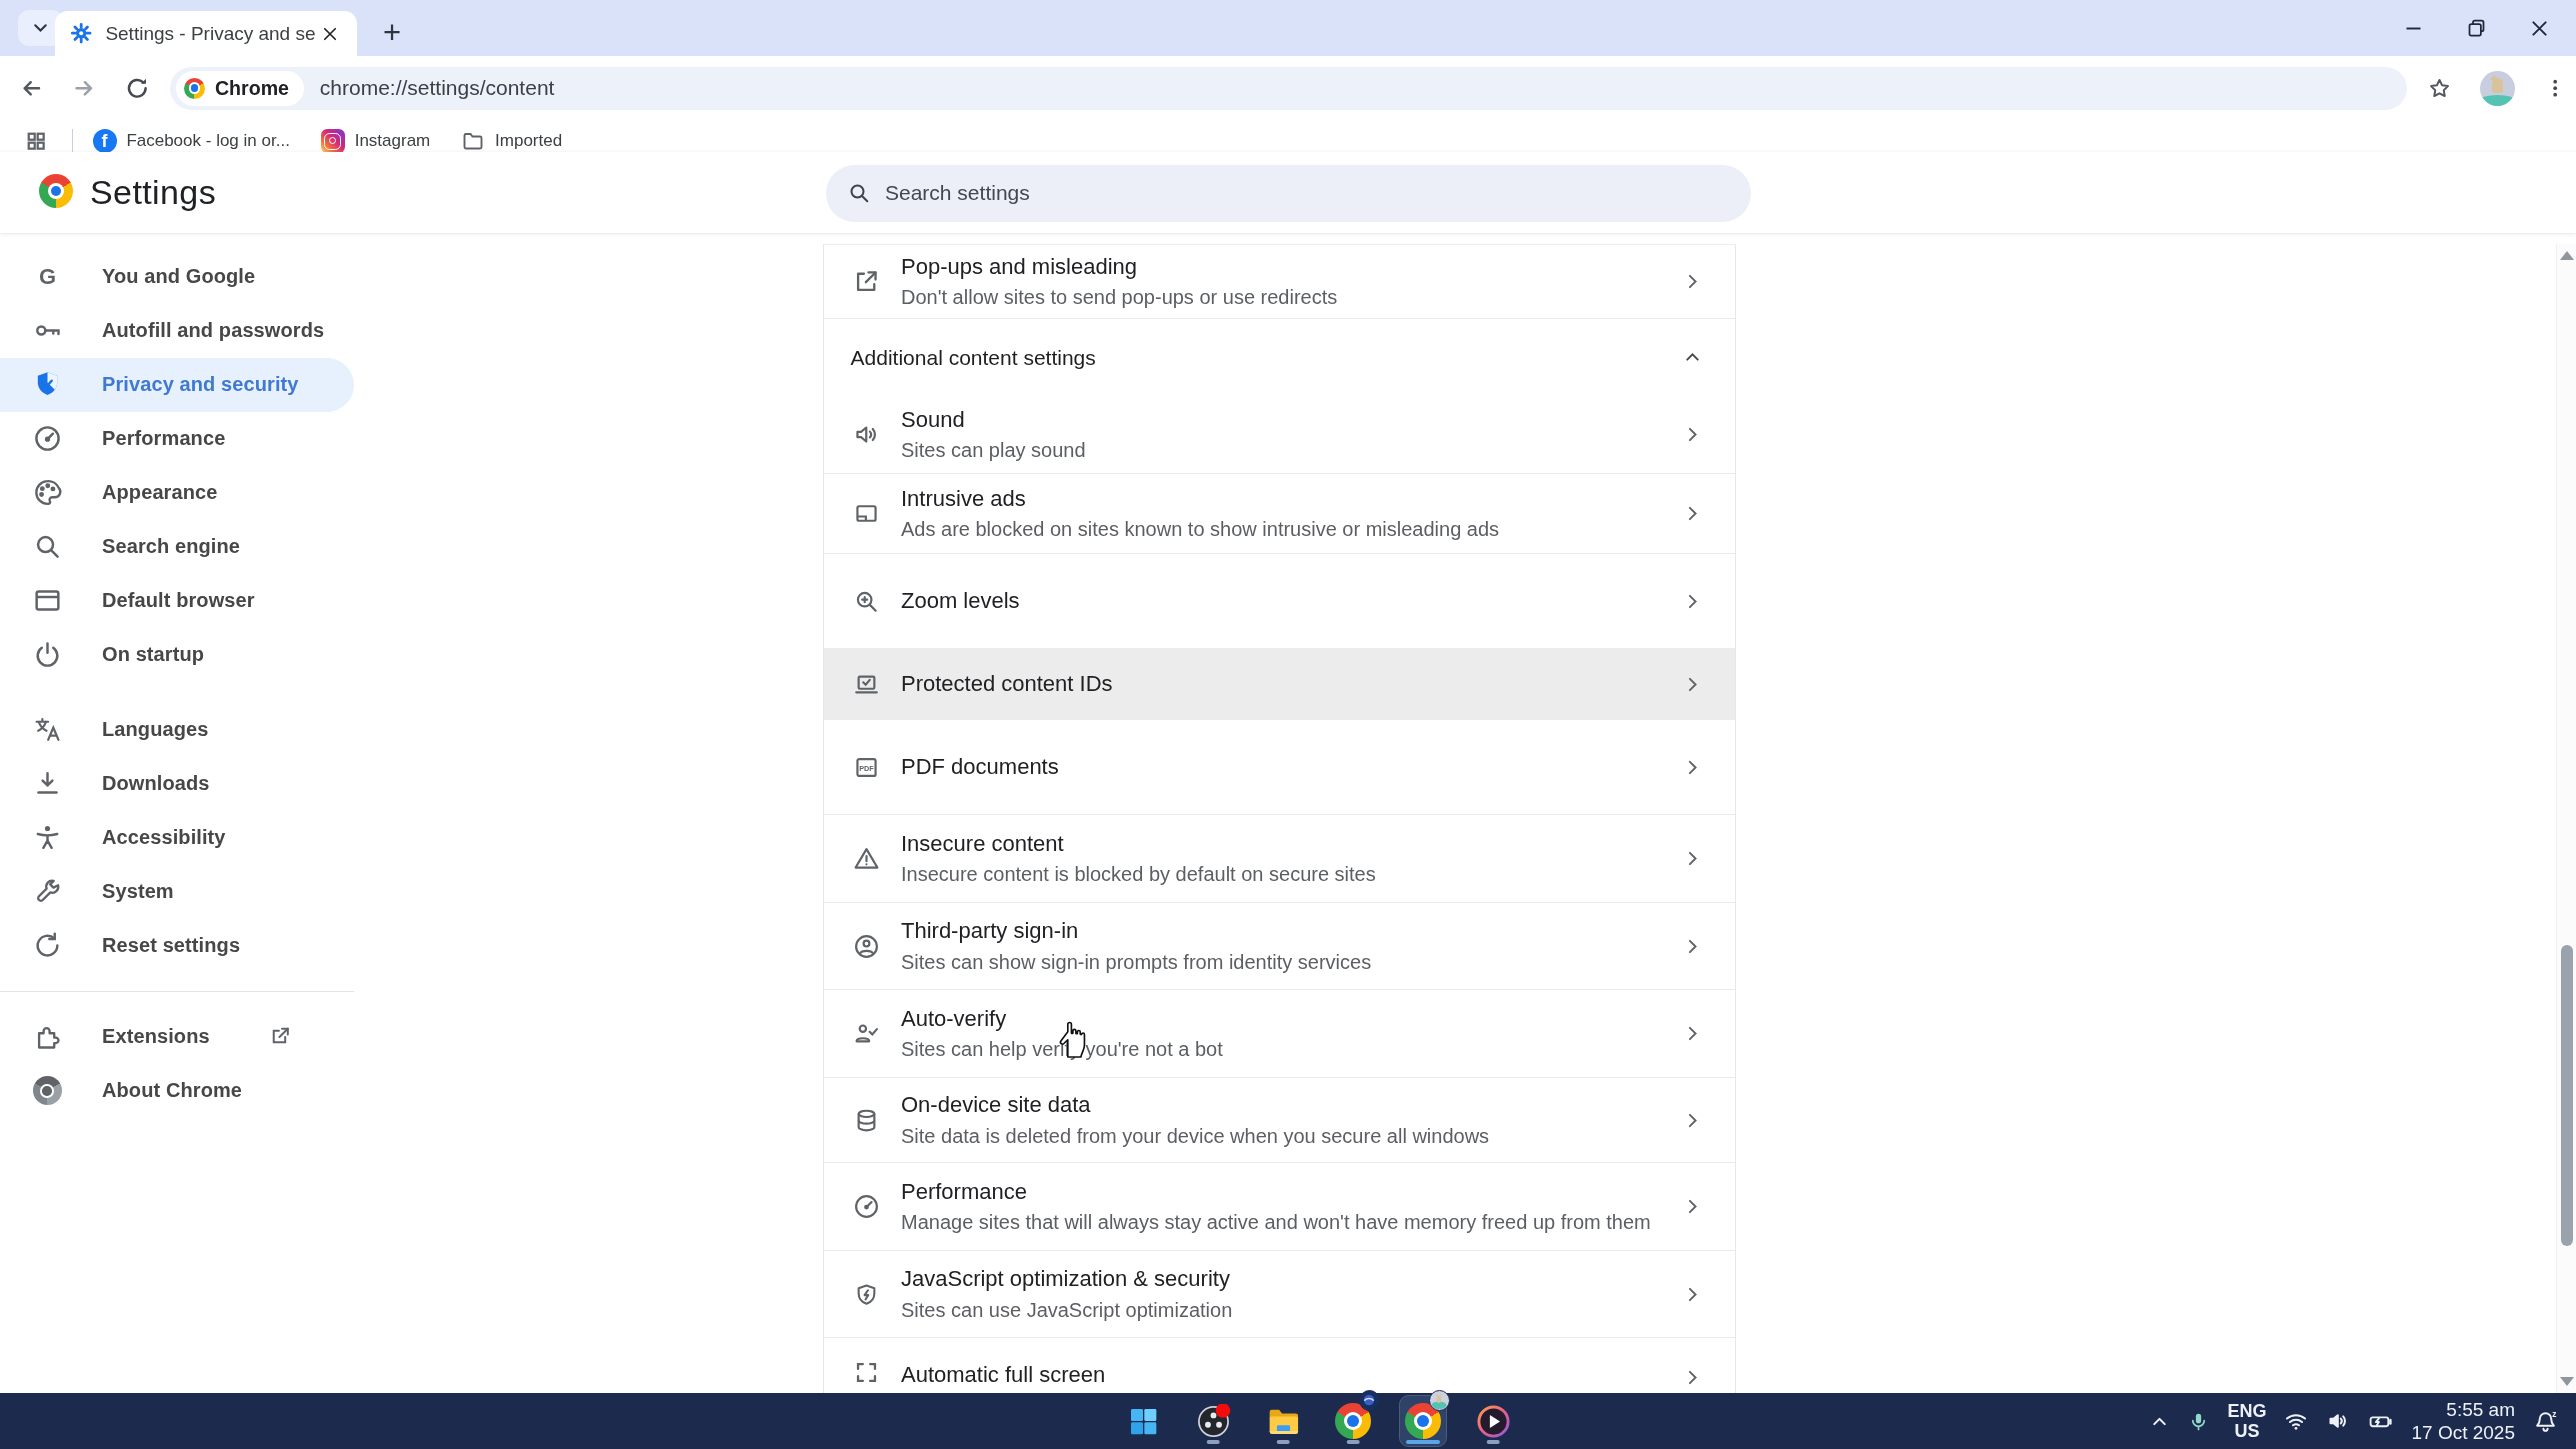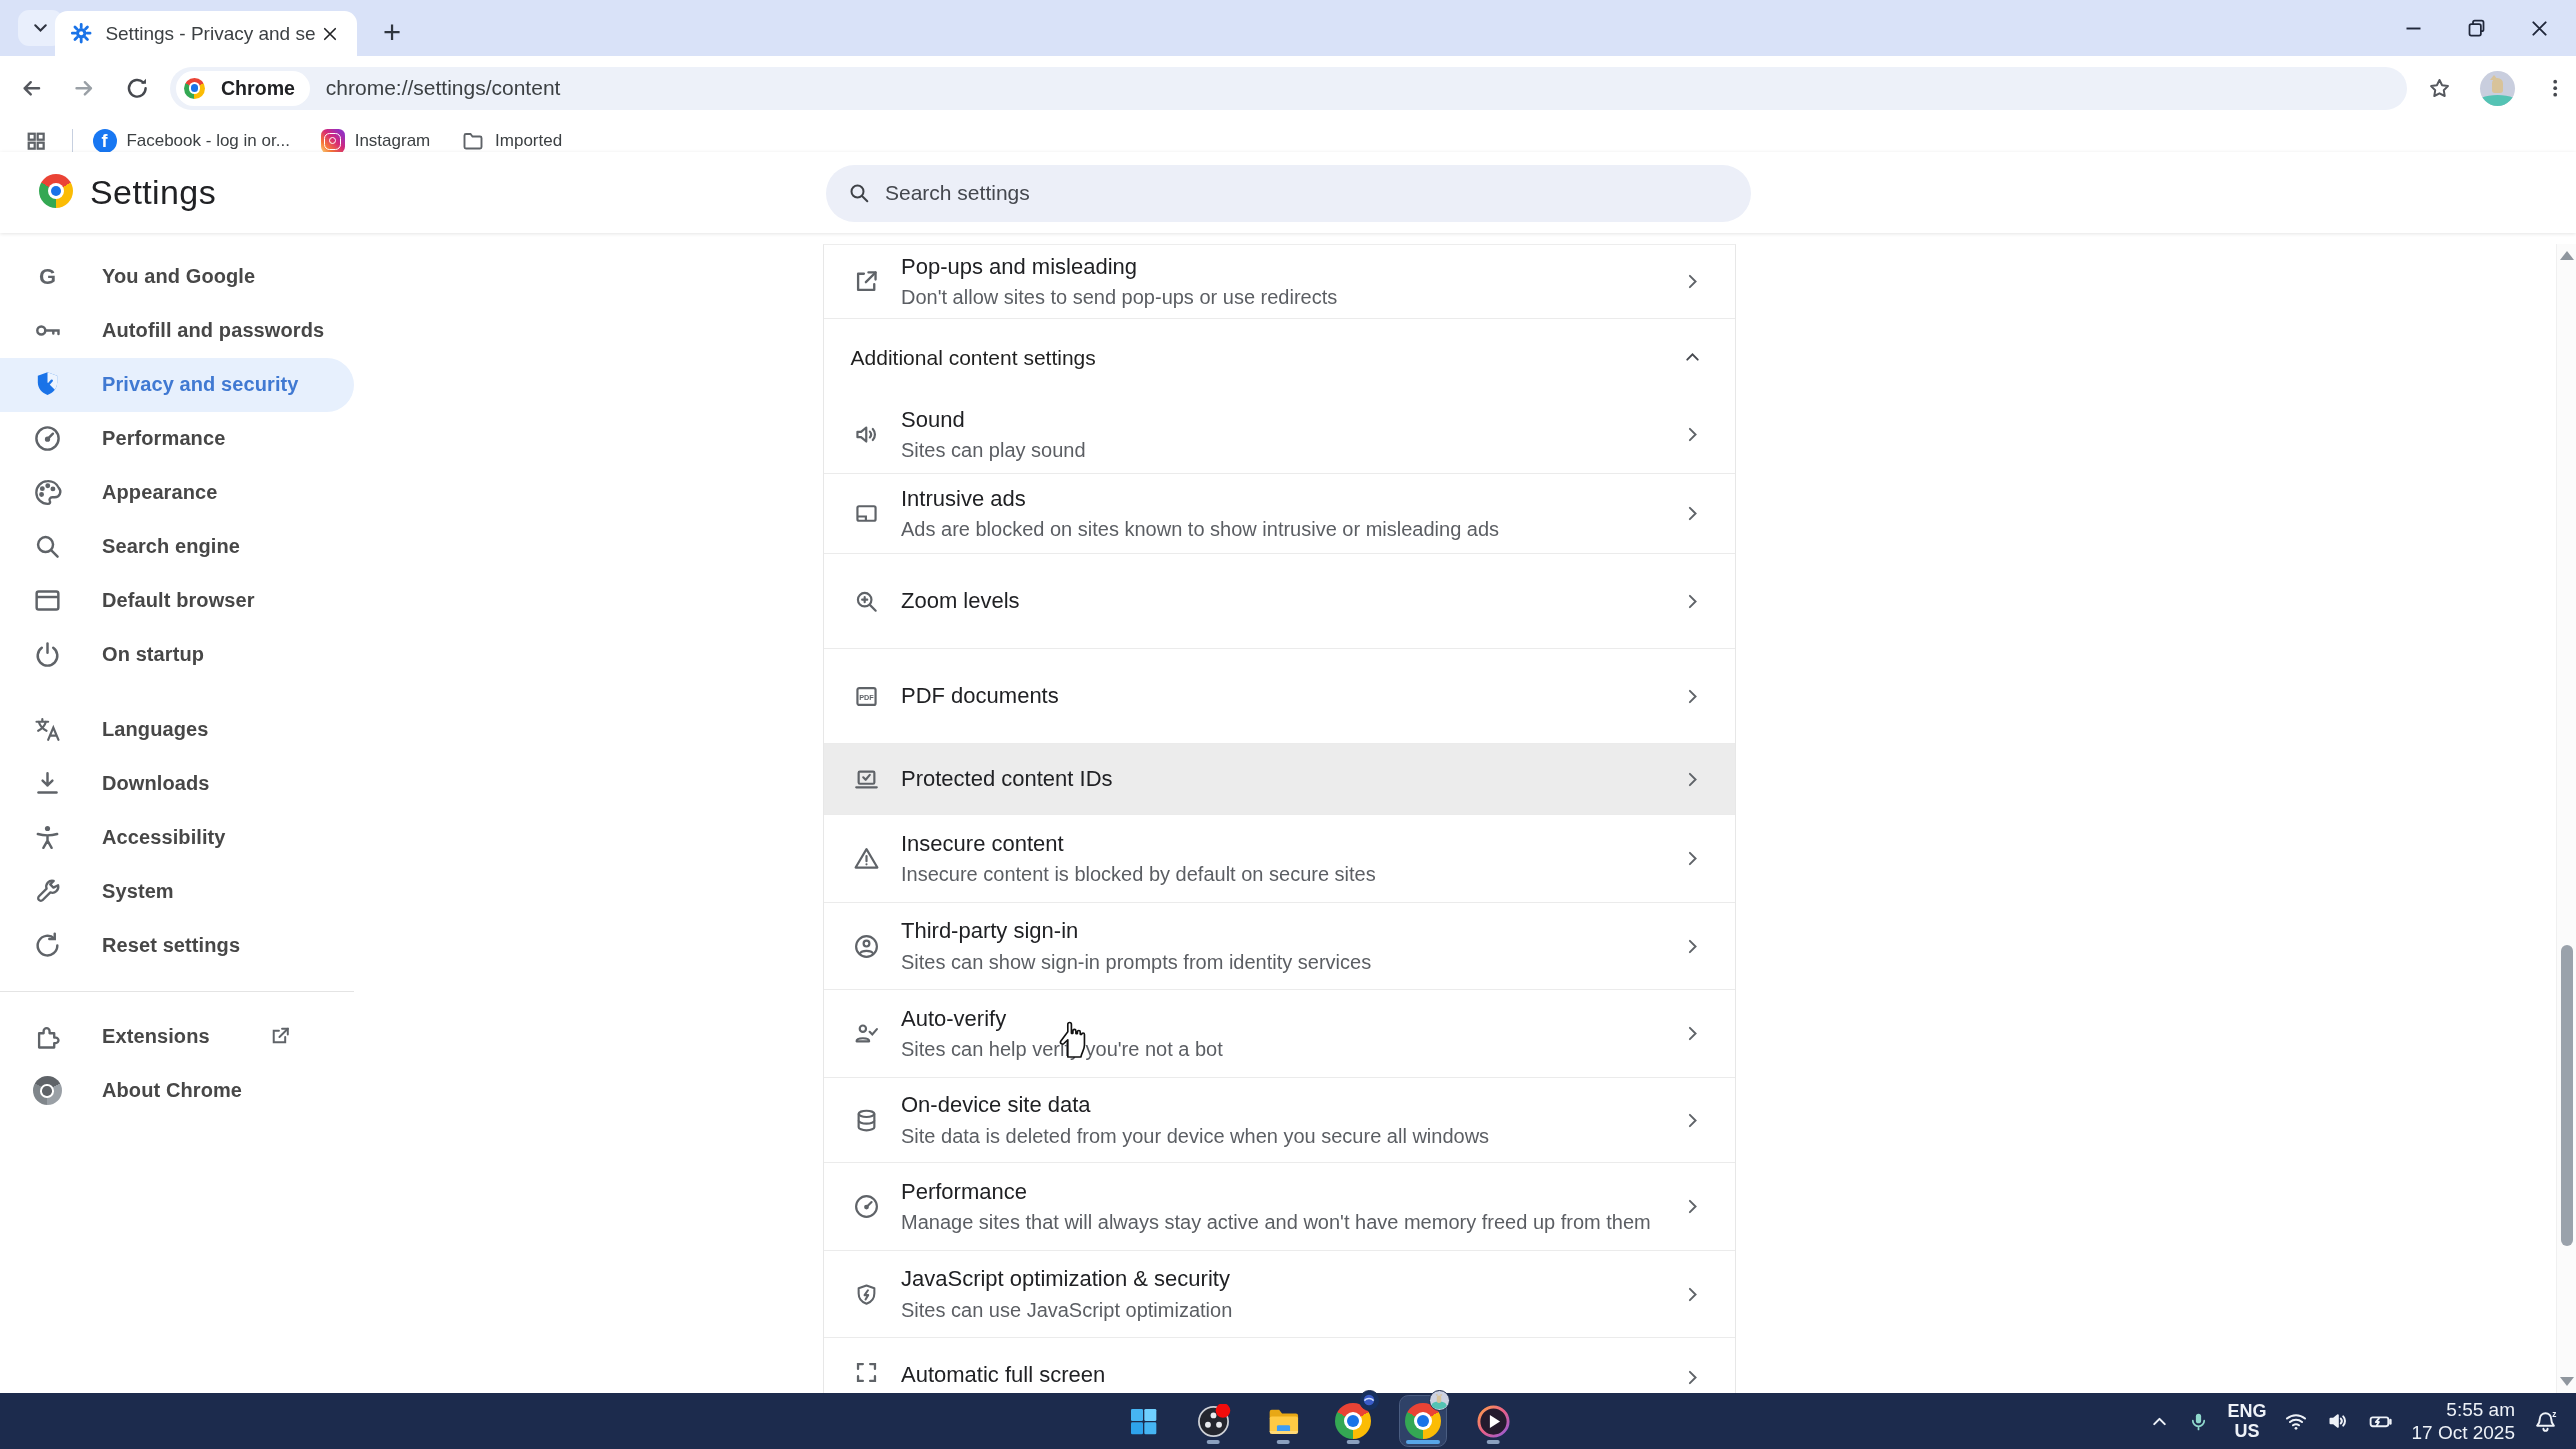--- a/index.html
+++ b/index.html
@@ -13,21 +13,21 @@
   .tab-title { font-size:19px; color:#3c4043; white-space:nowrap; overflow:hidden; flex:1; margin-left:12.6px; }
   .tab-close { width:28px; height:28px; display:flex; align-items:center; justify-content:center; border-radius:50%; }
   .newtab-btn { position:absolute; left:374px; top:15.4px; width:36px; height:36px; display:flex; align-items:center; justify-content:center; font-size:31px; color:#30363f; font-weight:300; }
   .win-controls { position:absolute; right:9.8px; top:0; height:56px; display:flex; align-items:center; gap:32px; padding-right:11.2px; }
   .win-btn { width:31px; height:31px; display:flex; align-items:center; justify-content:center; }
 
   
   .toolbar { position:absolute; left:0; top:56px; width:2576px; height:64px; background:#fff; display:flex; align-items:center; }
   .nav-btn { width:45px; height:45px; display:flex; align-items:center; justify-content:center; margin-left:8.4px; border-radius:50%; }
   .omnibox { margin-left:9.8px; width:2237px; height:43px; background:#edf1f9; border-radius:22px; display:flex; align-items:center; padding:0 17px 0 5.6px; }
-  .site-chip { height:35px; background:#fff; border-radius:17.5px; display:flex; align-items:center; padding:0 15.4px 0 8.4px; gap:16px; }
+  .site-chip { height:35px; background:#fff; border-radius:17.5px; display:flex; align-items:center; padding:0 15.4px 0 8.4px; gap:10px; }
   .site-chip-label { font-size:19.6px; color:#202124; font-weight:700; }
   .url-text { font-size:21px; color:#3c4043; margin-left:15.4px; }
   .toolbar-right { display:flex; align-items:center; gap:21px; margin-left:12.6px; }
   .round-btn { width:39px; height:39px; display:flex; align-items:center; justify-content:center; border-radius:50%; }
   .avatar { width:35px; height:35px; border-radius:50%; background:#c9cede; position:relative; overflow:hidden; }
   .avatar .sea { position:absolute; left:-4.2px; bottom:-7px; width:45px; height:18px; background:#54c3b4; border-radius:50%; }
   .avatar .cat { position:absolute; left:12px; top:7px; width:11.2px; height:15.4px; background:#d8c39a; border-radius:5.6px 5.6px 2.8px 2.8px; }
   .avatar .cat:before { content:""; position:absolute; left:-1.4px; top:-2.8px; border-left:4.2px solid transparent; border-right:4.2px solid transparent; border-bottom:5.6px solid #d8c39a; }
 
   
@@ -459,47 +459,47 @@
         <span class="txt">
             <span class="t">Zoom levels</span>
           </span>
         <span class="chev">
             <svg width="21" height="21" viewBox="0 0 24 24">
               <path d="M9 5.5l6.5 6.5L9 18.5" fill="none" stroke="#5f6368" stroke-width="2.2" stroke-linecap="round"></path>
             </svg>
           </span>
       </div>
 
-      <div class="row" style="height:95px">
-        <span class="ic">
-            <svg width="29" height="29" viewBox="0 0 24 24">
-              <rect x="4.5" y="5" width="15" height="14" rx="1.5" fill="none" stroke="#5f6368" stroke-width="1.8"></rect>
-              <text x="12" y="14.6" text-anchor="middle" font-size="6" font-weight="bold" fill="#5f6368" font-family="Liberation Sans, sans-serif">PDF</text>
-            </svg>
-          </span>
-        <span class="txt">
-            <span class="t">PDF documents</span>
-          </span>
-        <span class="chev">
-            <svg width="21" height="21" viewBox="0 0 24 24">
-              <path d="M9 5.5l6.5 6.5L9 18.5" fill="none" stroke="#5f6368" stroke-width="2.2" stroke-linecap="round"></path>
-            </svg>
-          </span>
-      </div>
-
       <div class="row hl" style="height:71px">
         <span class="ic">
             <svg width="29" height="29" viewBox="0 0 24 24" fill="none" stroke="#5f6368" stroke-width="1.8" stroke-linecap="round" stroke-linejoin="round">
               <rect x="5.5" y="5.5" width="13" height="10" rx="1"></rect>
               <path d="M3.5 18.5h17"></path>
               <path d="M9.3 10.2l2 2 3.4-4"></path>
             </svg>
           </span>
         <span class="txt">
             <span class="t">Protected content IDs</span>
+          </span>
+        <span class="chev">
+            <svg width="21" height="21" viewBox="0 0 24 24">
+              <path d="M9 5.5l6.5 6.5L9 18.5" fill="none" stroke="#5f6368" stroke-width="2.2" stroke-linecap="round"></path>
+            </svg>
+          </span>
+      </div>
+
+      <div class="row" style="height:95px">
+        <span class="ic">
+            <svg width="29" height="29" viewBox="0 0 24 24">
+              <rect x="4.5" y="5" width="15" height="14" rx="1.5" fill="none" stroke="#5f6368" stroke-width="1.8"></rect>
+              <text x="12" y="14.6" text-anchor="middle" font-size="6" font-weight="bold" fill="#5f6368" font-family="Liberation Sans, sans-serif">PDF</text>
+            </svg>
+          </span>
+        <span class="txt">
+            <span class="t">PDF documents</span>
           </span>
         <span class="chev">
             <svg width="21" height="21" viewBox="0 0 24 24">
               <path d="M9 5.5l6.5 6.5L9 18.5" fill="none" stroke="#5f6368" stroke-width="2.2" stroke-linecap="round"></path>
             </svg>
           </span>
       </div>
 
       <div class="row" style="height:88px">
         <span class="ic">

